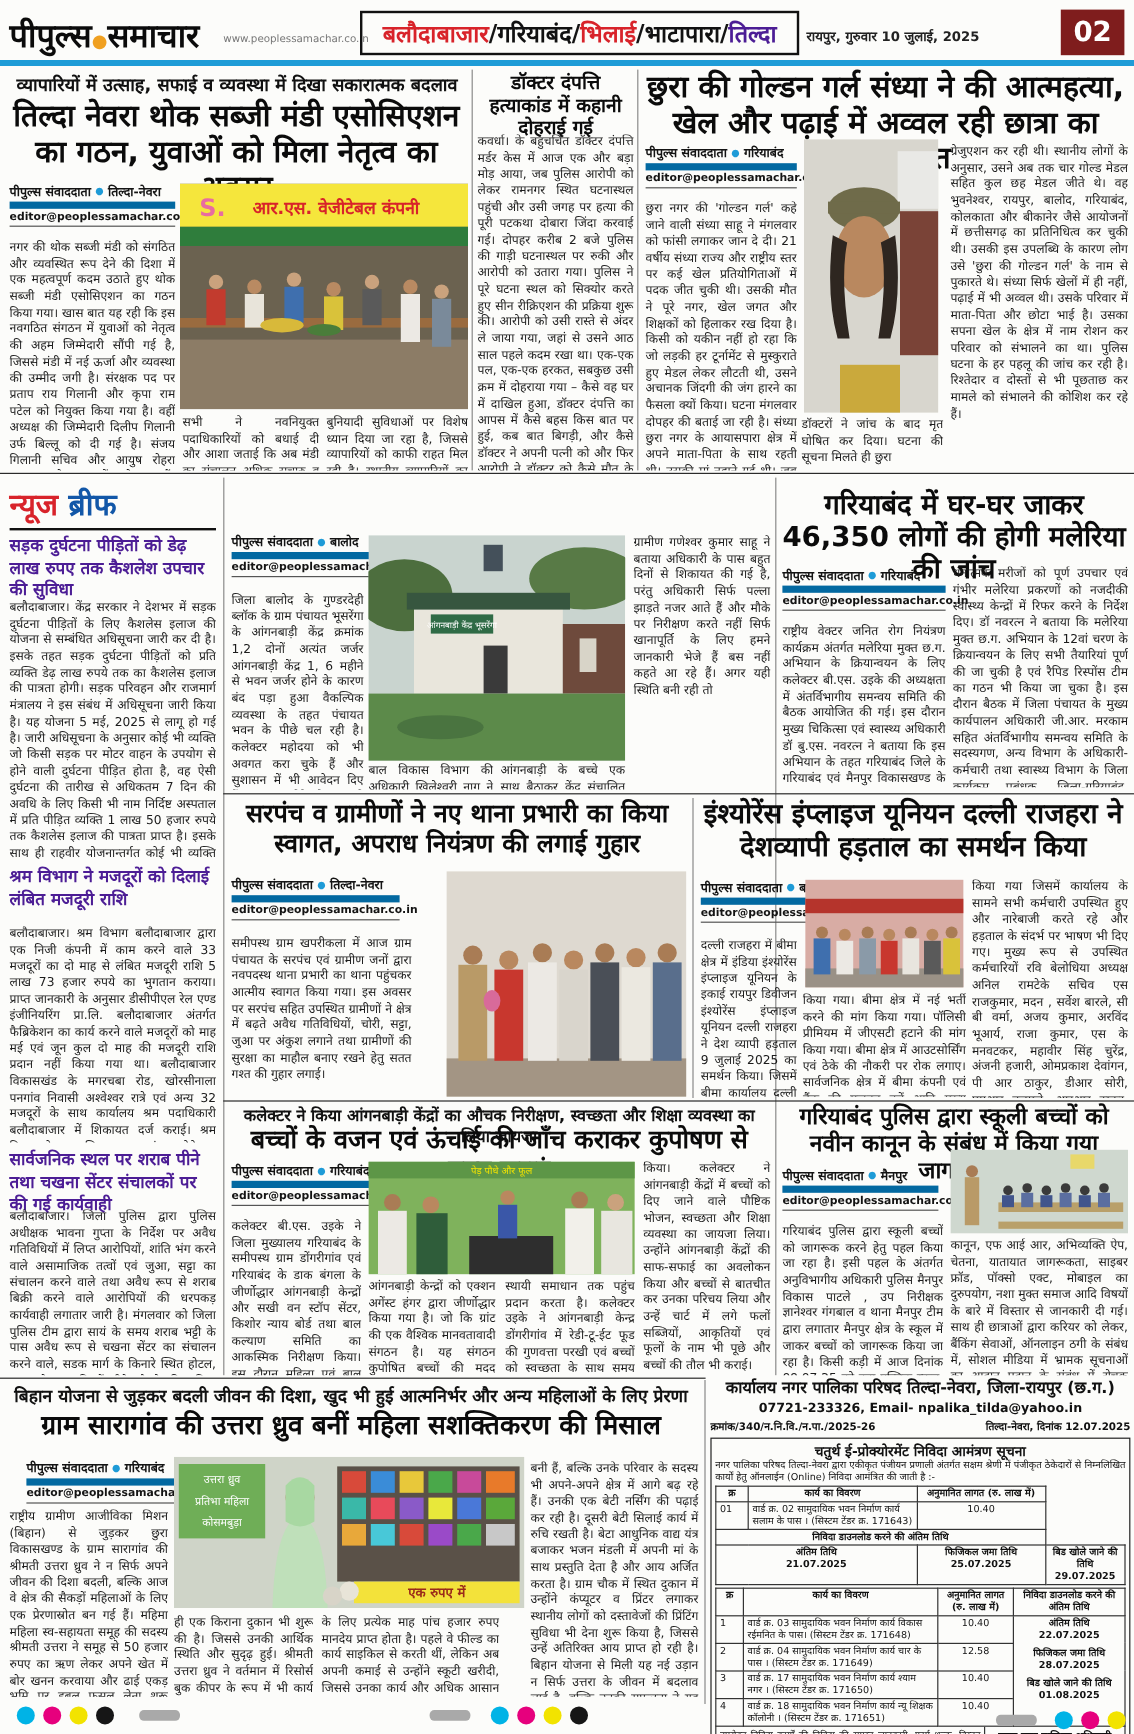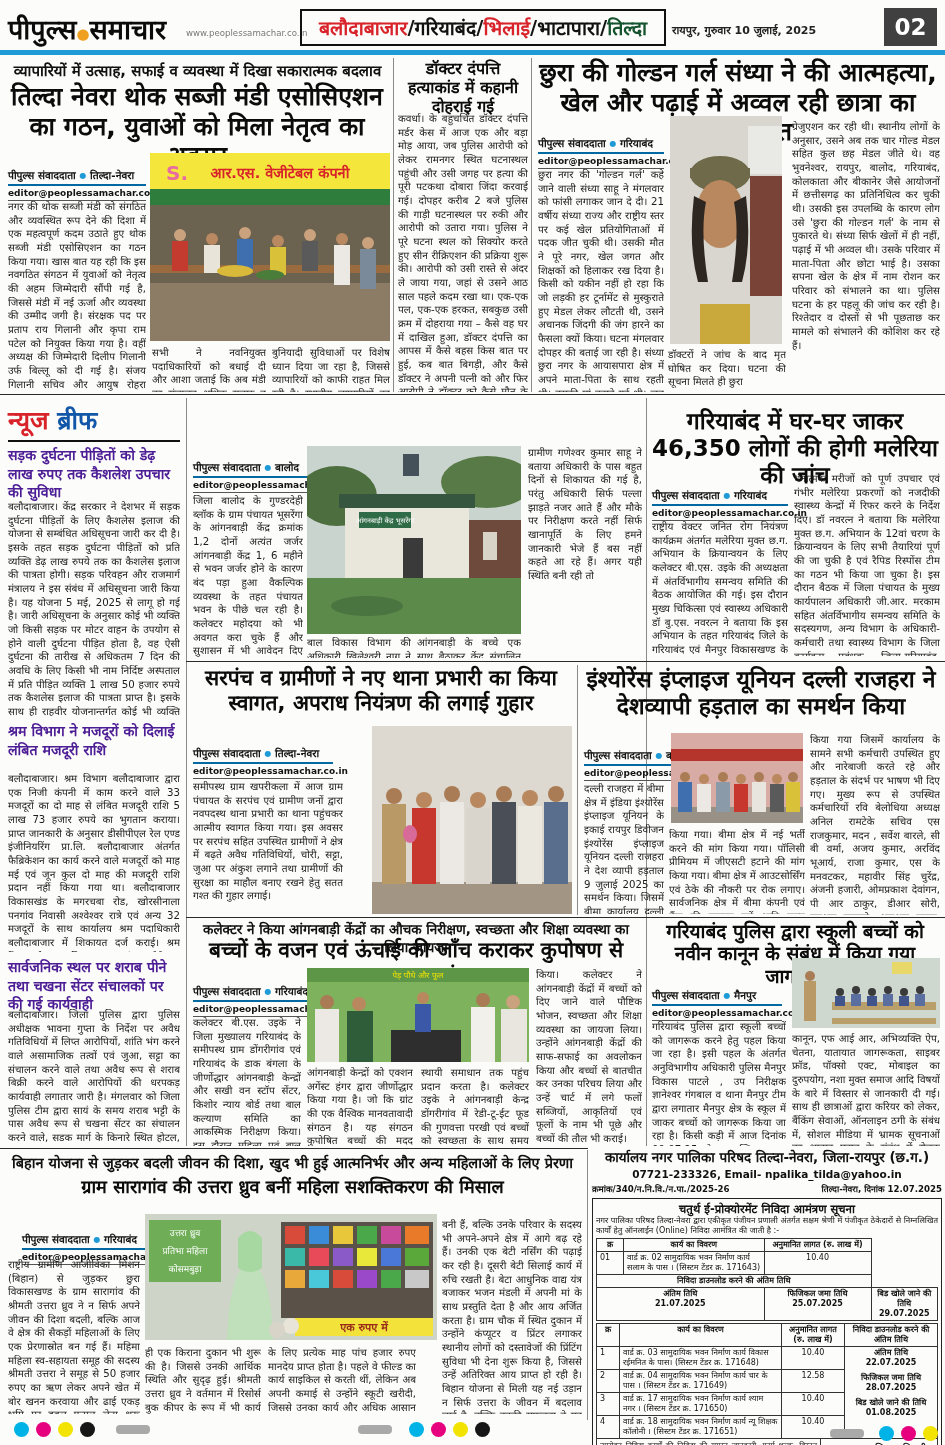--- a/index.html
+++ b/index.html
@@ -3,21 +3,21 @@
 <meta charset="utf-8">
 <style>
   html,body{margin:0;padding:0;background:#e8e8e4;}
   #page{position:relative;width:945px;height:1445px;background:#fcfcfa;margin:0 auto;
         font-family:"DejaVu Sans",sans-serif;color:#141414;overflow:hidden;}
   .abs{position:absolute;}
   .hl{font-weight:bold;color:#0b0b0b;text-align:center;line-height:1.18;}
   .kicker{font-weight:bold;color:#111;text-align:center;}
   .body-col{font-size:10.2px;line-height:1.34;text-align:justify;overflow:hidden;color:#1c1c1c;}
   .byline{font-size:10.4px;}
-  .byline .top{font-weight:bold;border-bottom:2px solid #0369a1;padding-bottom:2px;margin-top:16px;}
+  .byline .top{font-weight:bold;border-bottom:6px solid #0369a1;padding-bottom:2px;}
   .byline .dot{color:#1e9bd7;font-size:8px;vertical-align:1px;}
   .byline .email{font-weight:bold;font-size:9px;text-align:center;border-bottom:1px solid #555;padding:2px 0;}
   .h-rule{background:#2a2a2a;height:1px;}
   .v-rule{background:#8a8a8a;width:1px;}
   .brief-head{font-weight:bold;font-size:14.2px;line-height:1.32;color:#4c1d95;}
   .regmarks{display:flex;gap:7px;align-items:center;}
   .regmarks .c{width:15px;height:15px;border-radius:50%;}
   .regmarks .bar{width:34px;height:9px;border-radius:4px;background:#a9a9a9;}
   .cyan{background:#00b3e6}.magenta{background:#e6007d}.yellow{background:#f2e300}.key{background:#161616}
   
@@ -50,25 +50,25 @@
 
   <div class="abs" style="left:300px;top:9px;width:362px;height:33px;border:2px solid #111;display:flex;align-items:center;justify-content:center;font-size:19.5px;font-weight:bold;">
     <span style="color: rgb(216, 35, 42); text-align: right;">बलौदाबाजार</span>
       <span>/</span>
       <span style="color: rgb(17, 17, 17);">गरियाबंद</span>
       <span>/</span>
       <span style="color: rgb(216, 35, 42);">भिलाई</span>
       <span>/</span>
       <span style="color: rgb(17, 17, 17);">भाटापारा</span>
       <span>/</span>
-      <span style="color: #14532d;">तिल्दा</span>
+      <span style="color: #4c1d95;">तिल्दा</span>
   </div>
 
   <div class="abs" style="left:672px;top:22px;width:200px;font-size:11px;font-weight:bold;color:#222;">रायपुर, गुरुवार 10 जुलाई, 2025</div>
-  <div class="abs" style="left:884px;top:8px;width:53px;height:38px;background:#404040;color:#fff;display:flex;align-items:center;justify-content:center;font-size:23px;font-weight:bold;">02</div>
+  <div class="abs" style="left:884px;top:8px;width:53px;height:38px;background:#7f1d1d;color:#fff;display:flex;align-items:center;justify-content:center;font-size:23px;font-weight:bold;">02</div>
   <div class="abs" style="left:0;top:50px;width:945px;height:5px;background:#1f9cd7;"></div>
 
   <div class="abs kicker" style="left:5px;top:60px;width:385px;font-size:15px;">व्यापारियों में उत्साह, सफाई व व्यवस्था में दिखा सकारात्मक बदलाव</div>
   <div class="abs hl" style="left:2px;top:82px;width:390px;font-size:25px;">तिल्दा नेवरा थोक सब्जी मंडी एसोसिएशन का गठन, युवाओं को मिला नेतृत्व का अवसर</div>
   <div class="abs byline" style="left:8px;top:152px;width:138px;">
     <div class="top"><span>पीपुल्स संवाददाता</span> <span class="dot">●</span> <span>तिल्दा-नेवरा</span></div>
     <div class="email">editor@peoplessamachar.co.in</div>
   </div>
   <svg class="abs" style="left:150px;top:153px;" width="240" height="188" viewBox="0 0 240 188">
     <rect width="240" height="188" fill="#6b6250"></rect>
@@ -285,21 +285,21 @@
     <circle cx="128" cy="32" r="4" fill="#3a3a3a"></circle>
       <rect x="123" y="36" width="10" height="12" fill="#5b6ea0"></rect>
     <rect x="40" y="60" width="104" height="6" fill="#b9a06a"></rect>
   </svg>
   <div class="abs body-col" style="left:652px;top:1020px;width:134px;height:126px;">गरियाबंद पुलिस द्वारा स्कूली बच्चों को जागरूक करने हेतु पहल किया जा रहा है। इसी पहल के अंतर्गत अनुविभागीय अधिकारी पुलिस मैनपुर विकास पाटले , उप निरीक्षक ज्ञानेश्वर गंगबाल व थाना मैनपुर टीम द्वारा लगातार मैनपुर क्षेत्र के स्कूल में जाकर बच्चों को जागरूक किया जा रहा है। किसी कड़ी में आज दिनांक 09.07.25 को दबा पब्लिक स्कूल, शासकीय कन्या माध्यमिक शाला मैनपुर में जागरूकता कार्यक्रम का आयोजन कर स्कूली छात्राओं तथा शिक्षकगणों को नवीन</div>
   <div class="abs body-col" style="left:792px;top:1032px;width:148px;height:114px;">कानून, एफ आई आर, अभिव्यक्ति ऐप, चेतना, यातायात जागरूकता, साइबर फ्रॉड, पॉक्सो एक्ट, मोबाइल का दुरुपयोग, नशा मुक्त समाज आदि विषयों के बारे में विस्तार से जानकारी दी गई। साथ ही छात्राओं द्वारा करियर को लेकर, बैंकिंग सेवाओं, ऑनलाइन ठगी के संबंध में, सोशल मीडिया में भ्रामक सूचनाओं का आदान प्रदान के संबंध में रोचक सवाल जवाब किया गया।</div>
 
   <div class="abs h-rule" style="left:0;top:1148px;width:588px;"></div>
 
   <div class="abs kicker" style="left:0;top:1152px;width:585px;font-size:14.5px;">बिहान योजना से जुड़कर बदली जीवन की दिशा, खुद भी हुई आत्मनिर्भर और अन्य महिलाओं के लिए प्रेरणा</div>
-  <div class="abs hl" style="left:0;top:1176px;width:585px;font-size:18px;">ग्राम सारागांव की उत्तरा ध्रुव बनीं महिला सशक्तिकरण की मिसाल</div>
+  <div class="abs hl" style="left:0;top:1176px;width:585px;font-size:22px;">ग्राम सारागांव की उत्तरा ध्रुव बनीं महिला सशक्तिकरण की मिसाल</div>
   <div class="abs byline" style="left:22px;top:1216px;width:130px;">
     <div class="top"><span>पीपुल्स संवाददाता</span> <span class="dot">●</span> <span>गरियाबंद</span></div>
     <div class="email">editor@peoplessamachar.co.in</div>
   </div>
   <div class="abs body-col" style="left:8px;top:1258px;width:132px;height:156px;">राष्ट्रीय ग्रामीण आजीविका मिशन (बिहान) से जुड़कर छुरा विकासखण्ड के ग्राम सारागांव की श्रीमती उत्तरा ध्रुव ने न सिर्फ अपने जीवन की दिशा बदली, बल्कि आज वे क्षेत्र की सैकड़ों महिलाओं के लिए एक प्रेरणास्रोत बन गई हैं। महिमा महिला स्व-सहायता समूह की सदस्य श्रीमती उत्तरा ने समूह से 50 हजार रुपए का ऋण लेकर अपने खेत में बोर खनन करवाया और ढाई एकड़ भूमि पर डबल फसल लेना शुरू किया। आज वे खरीफ सीजन में 70 हजार रुपए और रबी सीजन में 50 हजार रुपए तक की आय अर्जित कर रही हैं। साथ ही उन्होंने गांव में</div>
   <svg class="abs" style="left:145px;top:1214px;" width="292" height="126" viewBox="0 0 292 126">
     <rect width="292" height="126" fill="#cfd4c8"></rect>
     <rect x="4" y="6" width="72" height="62" fill="#6fae57"></rect>
     <text x="40" y="22" font-size="9" fill="#ffffff" text-anchor="middle">उत्तरा ध्रुव</text>
     <text x="40" y="40" font-size="9" fill="#ffffff" text-anchor="middle">प्रतिभा महिला</text>

